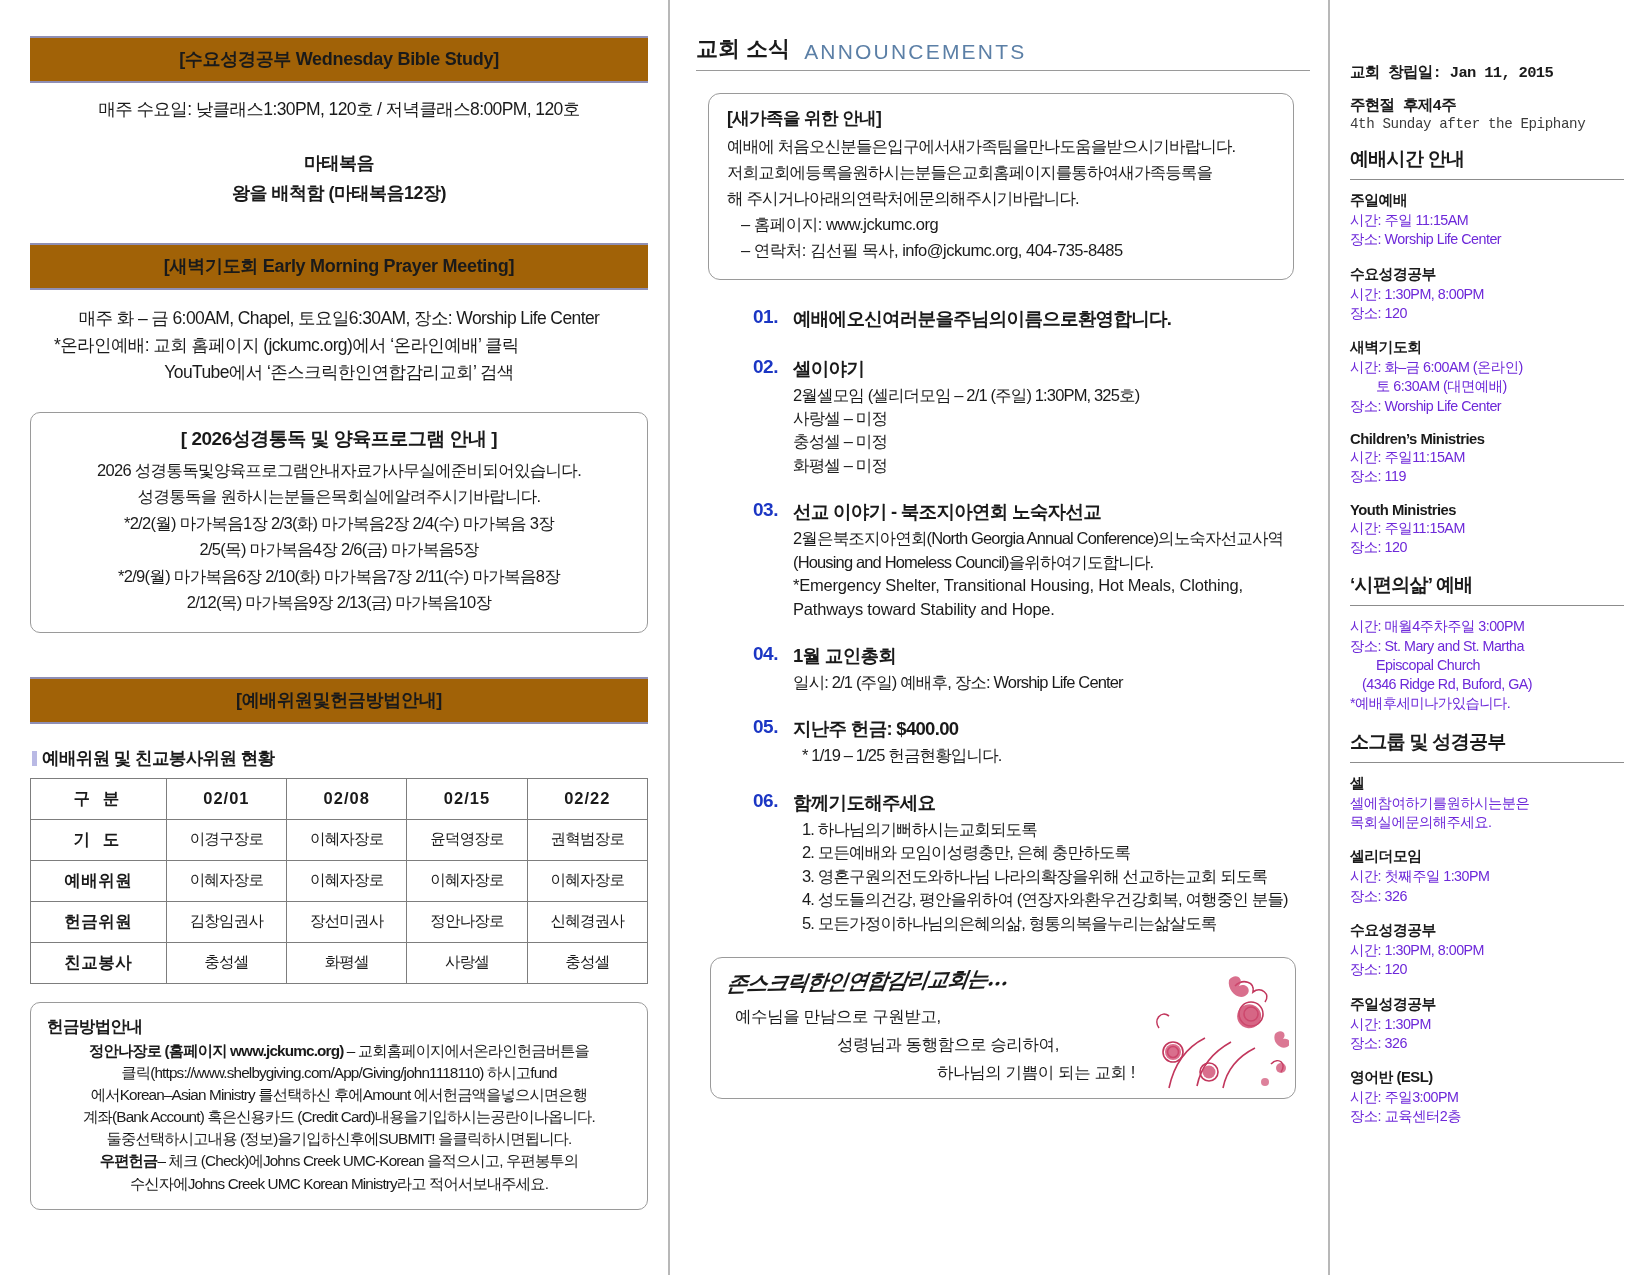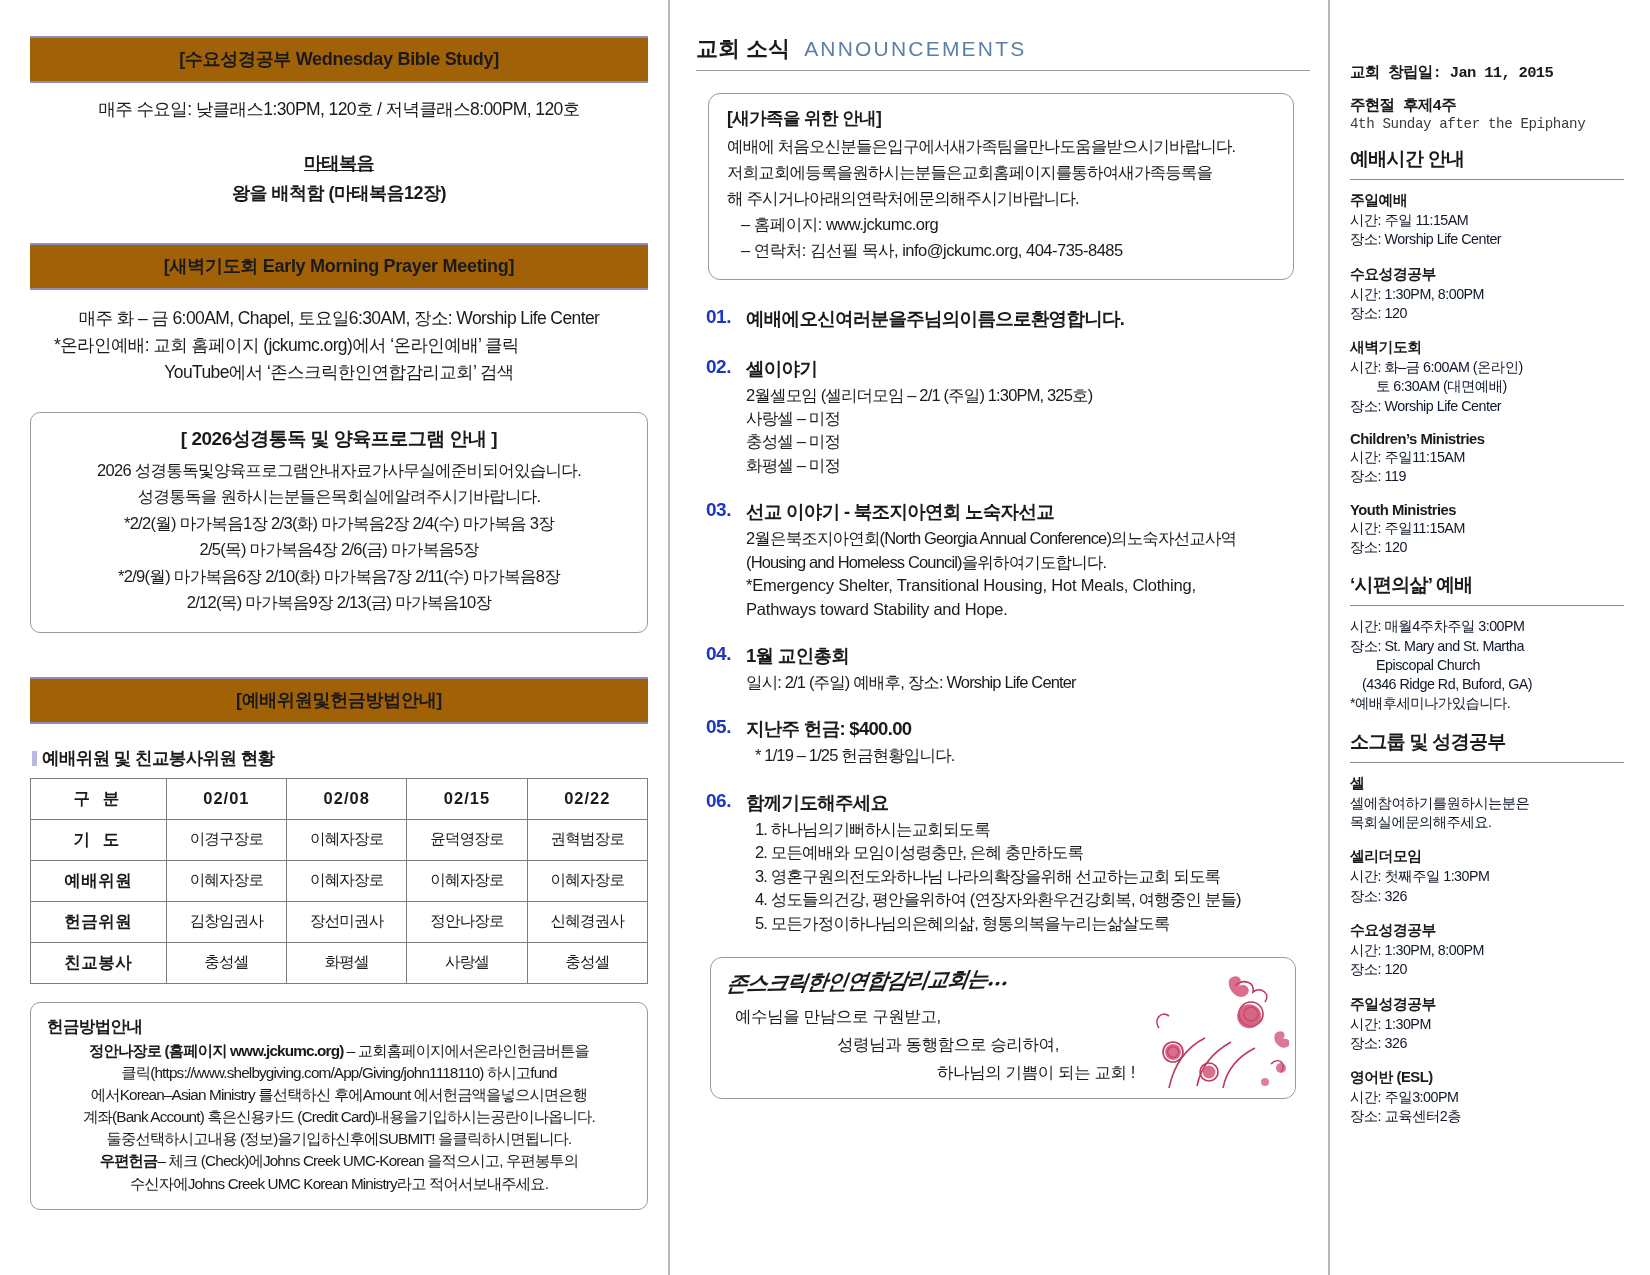--- a/index.html
+++ b/index.html
@@ -60,32 +60,32 @@
   .give-box { margin-top:18px; }
   .give-box .t { font-weight:bold; font-size:16.5px; letter-spacing:-0.6px; margin-bottom:2px;}
   .give-box p { font-size:15.3px; letter-spacing:-0.85px; line-height:1.45; margin:0; }
   .give-box b { font-weight:bold; }
 
   
   .vdiv { position:absolute; top:0; width:1.5px; height:1275px; background:#b8b8b8; }
 
   
   .col-mid { width:660px; padding:34px 18px 10px 28px; position:relative; }
-  .ann-head { display:flex; align-items:center; gap:14px; padding-bottom:6px; }
+  .ann-head { display:flex; align-items:flex-end; gap:14px; padding-bottom:6px; }
   .ann-head .kr { font-size:22px; font-weight:bold; letter-spacing:0px; }
   .ann-head .en { font-size:21px; color:#5b7fa6; letter-spacing:2.2px; }
   .ann-rule { border-bottom:1.6px solid #9a9a9a; margin:0 0 22px 0; }
 
   .newfam { border:1.4px solid #9a9a9a; border-radius:12px; padding:12px 18px 14px 18px; margin:0 16px 26px 12px; }
   .newfam .t { font-weight:bold; font-size:17.5px; letter-spacing:-0.6px; margin-bottom:5px; }
   .newfam p { margin:0 0 2px 0; font-size:16.5px; letter-spacing:-0.85px; line-height:1.45; }
   .newfam p.ind { padding-left:14px; letter-spacing:-0.5px; }
 
   .item { display:flex; margin:0 0 22px 0; padding-left:10px; }
-  .item .num { color:#1b36c4; font-weight:bold; font-size:19px; width:40px; flex:0 0 40px; letter-spacing:-0.5px; }
+  .item .num { color:#1b36c4; font-weight:bold; font-size:19px; width:40px; flex:0 0 40px; letter-spacing:-0.5px;margin-left:47px; }
   .item .body { flex:1; }
   .item .hd { font-weight:bold; font-size:18.5px; letter-spacing:-0.7px; margin-bottom:3px; }
   .item .ln { font-size:16.5px; letter-spacing:-0.85px; line-height:1.42; margin:0; }
   .item .ln.lsp { letter-spacing:-0.2px; }
   .item .ln.ind2 { padding-left:9px; }
 
   .mission { border:1.4px solid #9a9a9a; border-radius:12px; padding:12px 16px 14px 16px;
              margin:6px 14px 0 14px; position:relative; min-height:132px; overflow:hidden; }
   .mission .hand {
     font-family:"DejaVu Serif",serif;
@@ -103,34 +103,34 @@
   .r-top { font-size:15px; letter-spacing:-0.6px;font-family:Liberation Mono, monospace; }
   .r-top .line1 { font-weight:bold; font-size:15.5px; letter-spacing:-0.7px; margin-bottom:12px; }
   .r-top .line2 { font-weight:bold; font-size:15.5px; letter-spacing:-0.7px; }
   .r-top .line3 { font-size:14.2px; letter-spacing:-0.4px; color:#3a3a3a; margin-bottom:14px; }
 
   .r-sec-title { font-weight:bold; font-size:19px; letter-spacing:-0.7px; padding-bottom:7px; }
   .r-sec-title.ul { border-bottom:1.6px solid #8c8c8c; margin-bottom:11px; }
 
   .r-blk { margin-bottom:15px; }
   .r-blk .nm { font-weight:bold; font-size:14.8px; letter-spacing:-0.5px; margin-bottom:1px; }
-  .r-blk .dt { font-size:14.3px; letter-spacing:-0.5px; line-height:1.35; color:#0f172a; }
+  .r-blk .dt { font-size:14.3px; letter-spacing:-0.5px; line-height:1.35; color:#6d28d9; }
   .r-blk .dt.ind { padding-left:26px; }
   .r-blk .dt.ind2 { padding-left:12px; }
 </style>
 </head>
 <body>
 
 <div class="page">
 
   <div class="col-left">
 
     <div class="banner">[수요성경공부 Wednesday Bible Study]</div>
     <div class="sub-line">매주 수요일: 낮클래스1:30PM, 120호 /  저녁클래스8:00PM, 120호</div>
-    <div class="center-strong" style="margin-top:30px;text-decoration:underline;">마태복음</div>
+    <div class="center-strong" style="margin-top:30px;">마태복음</div>
     <div class="center-strong" style="margin-top:6px;">왕을 배척함 (마태복음12장)</div>
 
     <div class="banner" style="margin-top:38px;">[새벽기도회 Early Morning Prayer Meeting]</div>
     <div class="sub-line" style="margin-top:16px;">매주 화 – 금 6:00AM, Chapel,     토요일6:30AM,  장소: Worship Life Center</div>
     <div class="sub-line" style="margin-top:3px;text-align:left;padding-left:24px;">*온라인예배: 교회 홈페이지 (jckumc.org)에서 ‘온라인예배’ 클릭</div>
     <div class="sub-line" style="margin-top:3px;">YouTube에서 ‘존스크릭한인연합감리교회’ 검색</div>
 
     <div class="rbox" style="margin-top:28px;">
       <div class="rbox-title">[ 2026성경통독 및 양육프로그램 안내 ]</div>
       <p>2026 성경통독및양육프로그램안내자료가사무실에준비되어있습니다.</p>

